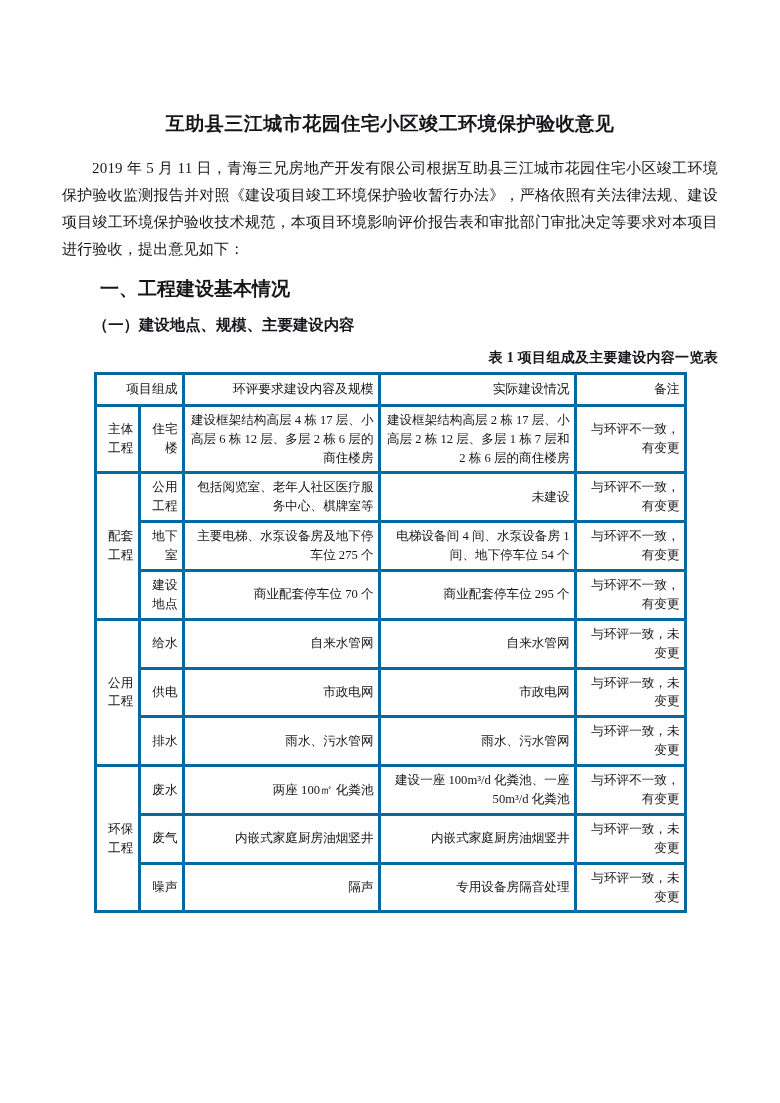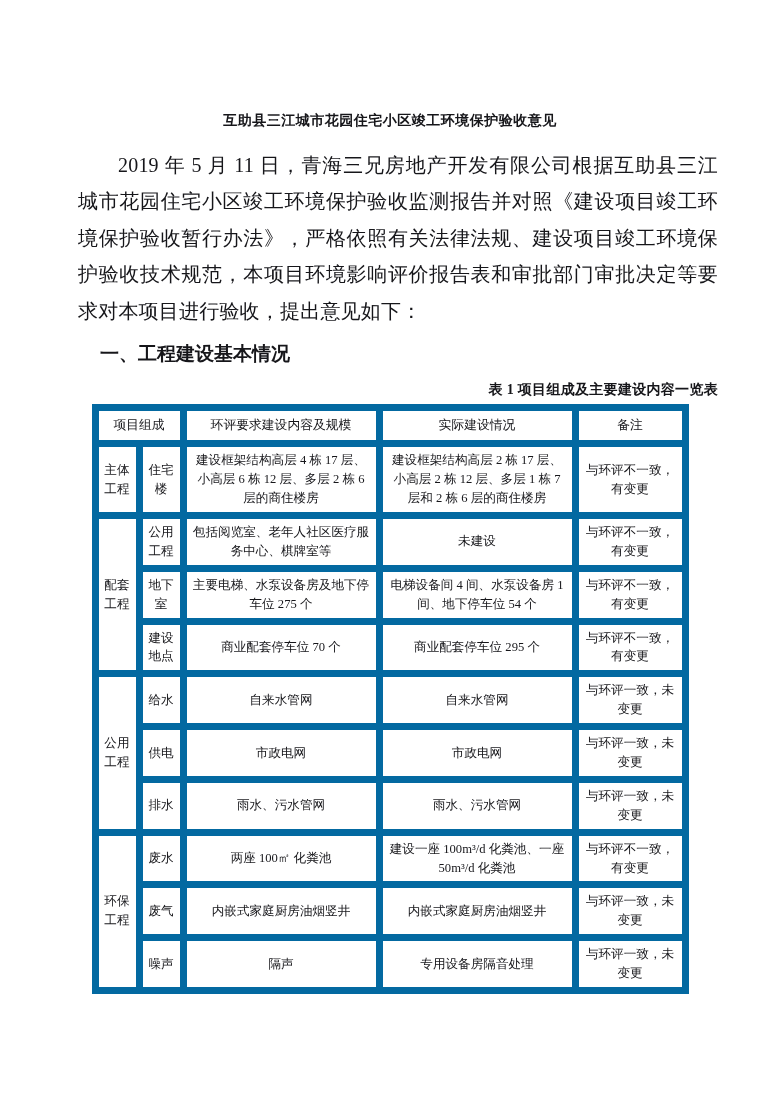--- a/index.html
+++ b/index.html
@@ -17,30 +17,30 @@
   }
   .page {
     width: 780px;
     height: 1103px;
     box-sizing: border-box;
     padding: 110px 62px 0 62px;
     position: relative;
   }
   .doc-title {
     text-align: center;
-    font-size: 14px;
+    font-size: 19px;
     font-weight: bold;
     letter-spacing: 0.5px;
     margin: 0 0 16px 0;
     line-height: 1.5;
   }
   p.body-text {
-    font-size: 20px;
+    font-size: 15px;
     line-height: 1.82;
-    margin: 0 0 2px 16px;
+    margin: 0 0 2px 0;
     text-align: justify;
     text-justify: inter-ideograph;
     text-indent: 2em;
     letter-spacing: 0.2px;
   }
   h2.sec {
     font-size: 19px;
     font-weight: bold;
     margin: 8px 0 2px 0;
     text-indent: 2em;
@@ -60,25 +60,25 @@
     margin: 10px 0 5px 0;
     letter-spacing: 0.3px;
   }
   table.main-table {
     border-collapse: collapse;
     width: 590px;
     margin: 0 auto;
     table-layout: fixed;
   }
   table.main-table td, table.main-table th {
-    border: 7px solid #0369a1;
+    border: 3px solid #0369a1;
     font-size: 12.6px;
     line-height: 1.5;
     padding: 4px 4px;
-    text-align: center;
+    text-align: right;
     vertical-align: middle;
     font-weight: normal;
   }
   table.main-table thead td {
     font-size: 12.8px;
     padding: 5px 4px;
   }
   .narrow-col1 { width: 44px; }
   .narrow-col2 { width: 44px; }
   .col3 { width: 196px; }
@@ -92,20 +92,21 @@
 <body>
 
 <div class="page">
 
   <h1 class="doc-title">互助县三江城市花园住宅小区竣工环境保护验收意见</h1>
 
   <p class="body-text">2019 年 5 月 11 日，青海三兄房地产开发有限公司根据互助县三江城市花园住宅小区竣工环境保护验收监测报告并对照《建设项目竣工环境保护验收暂行办法》，严格依照有关法律法规、建设项目竣工环境保护验收技术规范，本项目环境影响评价报告表和审批部门审批决定等要求对本项目进行验收，提出意见如下：</p>
 
   <h2 class="sec">一、工程建设基本情况</h2>
 
+  <h3 class="subsec">（一）建设地点、规模、主要建设内容</h3>
 
 
   <div class="table-caption">表 1   项目组成及主要建设内容一览表</div>
 
   <table class="main-table">
     <colgroup>
       <col class="narrow-col1">
         <col class="narrow-col2">
         <col class="col3">
         <col class="col4">

